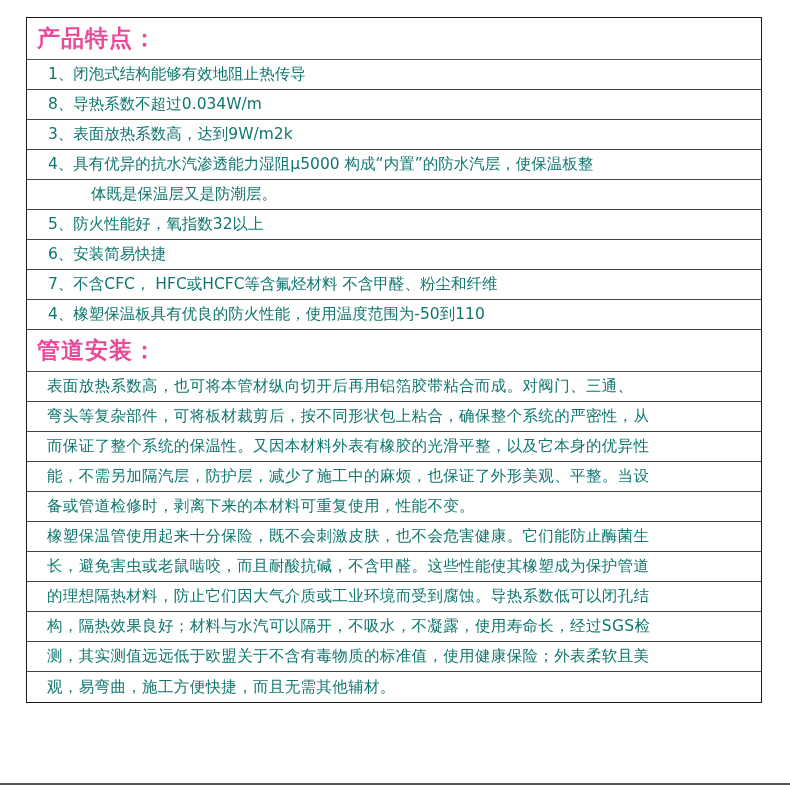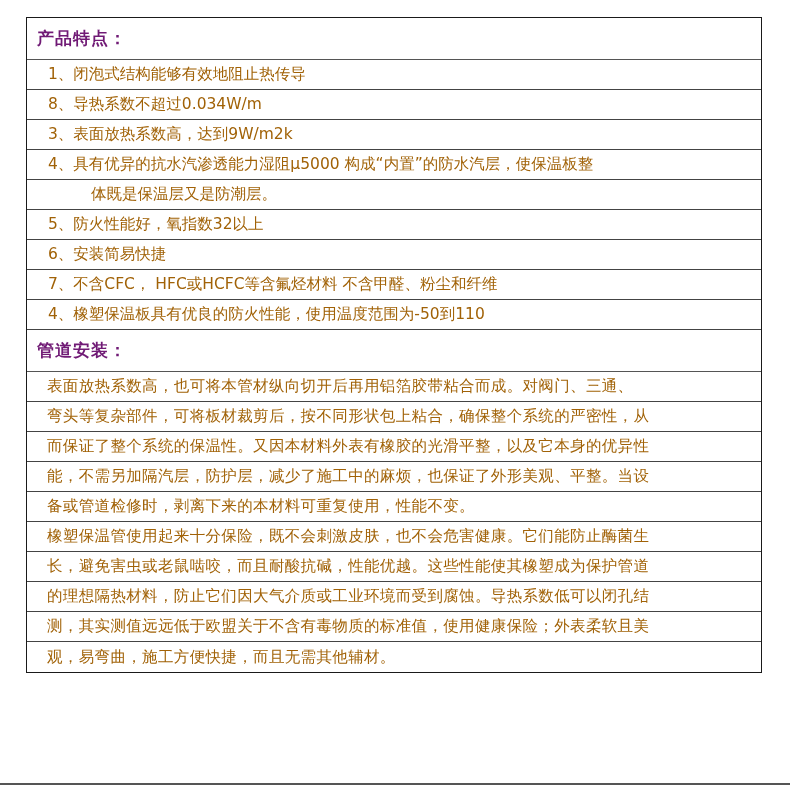--- a/index.html
+++ b/index.html
@@ -21,33 +21,33 @@
       top: 17px;
       width: 736px;
       border: 1.5px solid #1a1a1a;
       box-sizing: border-box;
     }
     .section-header {
       height: 42px;
       display: flex;
       align-items: center;
       padding-left: 10px;
-      font-size: 17px;
+      font-size: 23px;
       font-weight: bold;
-      color: #701a75;
+      color: #ec4899;
       letter-spacing: 1px;
       border-bottom: 1.5px solid #555555;
       box-sizing: border-box;
     }
     .row {
       height: 30px;
       display: flex;
       align-items: center;
       font-size: 15.5px;
-      color: #a16207;
+      color: #0f766e;
       border-bottom: 1px solid #444444;
       box-sizing: border-box;
       white-space: nowrap;
       overflow: hidden;
     }
     .row.numbered { padding-left: 21px; }
     .row.indent { padding-left: 64px; }
     .row.para { padding-left: 20px; letter-spacing: 0.35px; }
     .row.last { border-bottom: none; text-align: center; }
     .bottom-rule {
@@ -76,19 +76,20 @@
   <div class="row numbered">4、橡塑保温板具有优良的防火性能，使用温度范围为-50到110</div>
 
   <div class="section-header">管道安装：</div>
   <div class="row para">表面放热系数高，也可将本管材纵向切开后再用铝箔胶带粘合而成。对阀门、三通、</div>
   <div class="row para">弯头等复杂部件，可将板材裁剪后，按不同形状包上粘合，确保整个系统的严密性，从</div>
   <div class="row para">而保证了整个系统的保温性。又因本材料外表有橡胶的光滑平整，以及它本身的优异性</div>
   <div class="row para">能，不需另加隔汽层，防护层，减少了施工中的麻烦，也保证了外形美观、平整。当设</div>
   <div class="row para">备或管道检修时，剥离下来的本材料可重复使用，性能不变。</div>
 
   <div class="row para">橡塑保温管使用起来十分保险，既不会刺激皮肤，也不会危害健康。它们能防止酶菌生</div>
-  <div class="row para">长，避免害虫或老鼠啮咬，而且耐酸抗碱，性能优越。这些性能使其橡塑成为保护管道</div>
+  <div class="row para">长，避免害虫或老鼠啮咬，而且耐酸抗碱，不含甲醛。这些性能使其橡塑成为保护管道</div>
   <div class="row para">的理想隔热材料，防止它们因大气介质或工业环境而受到腐蚀。导热系数低可以闭孔结</div>
+  <div class="row para">构，隔热效果良好；材料与水汽可以隔开，不吸水，不凝露，使用寿命长，经过SGS检</div>
   <div class="row para">测，其实测值远远低于欧盟关于不含有毒物质的标准值，使用健康保险；外表柔软且美</div>
   <div class="row para last">观，易弯曲，施工方便快捷，而且无需其他辅材。</div>
 </div>
 
 <div class="bottom-rule"></div>
 
 </body></html>

